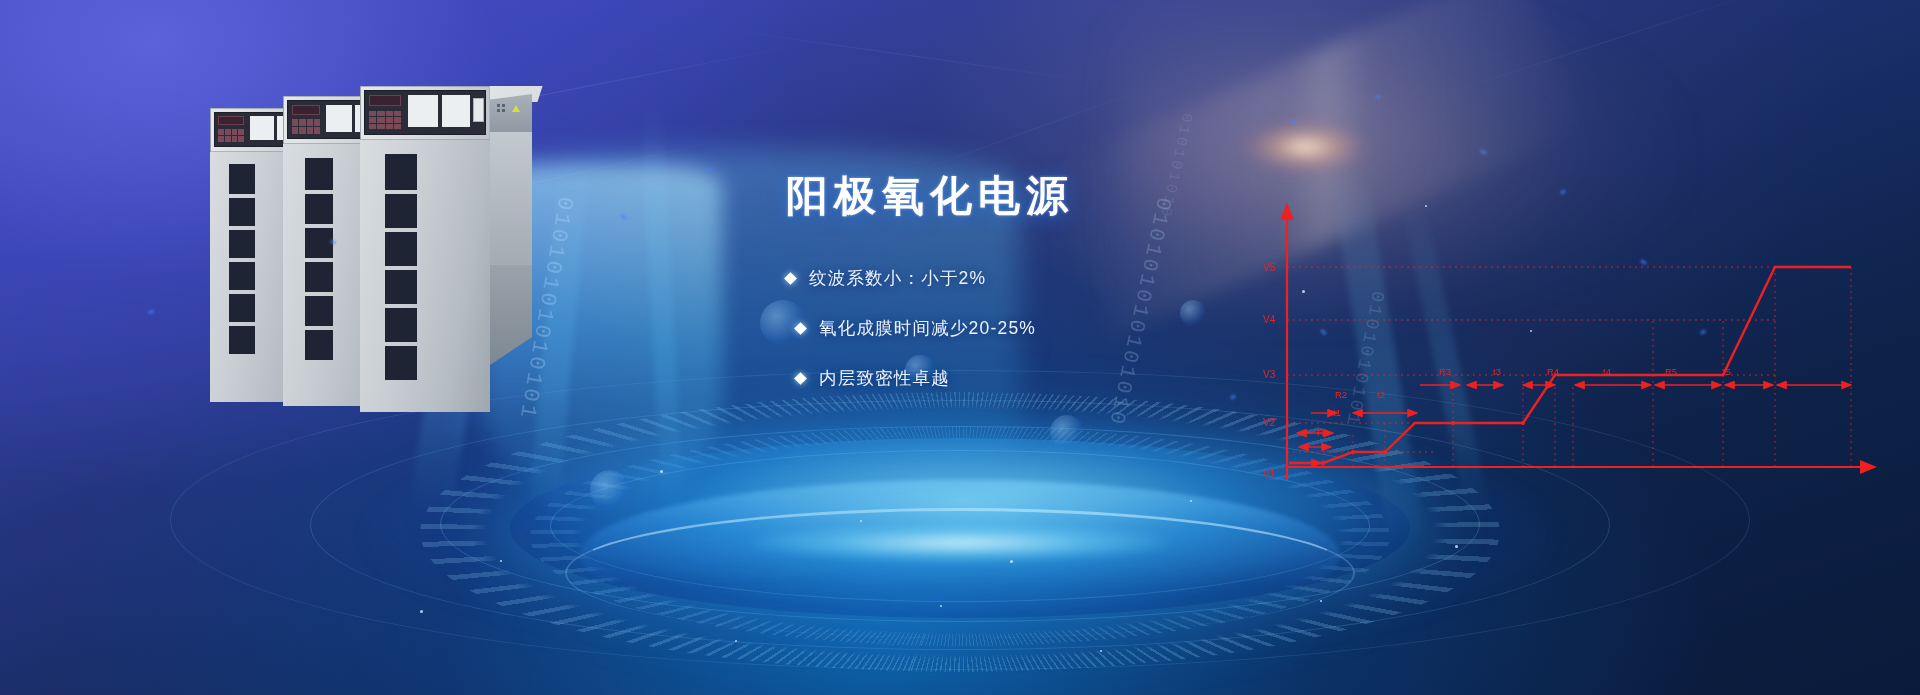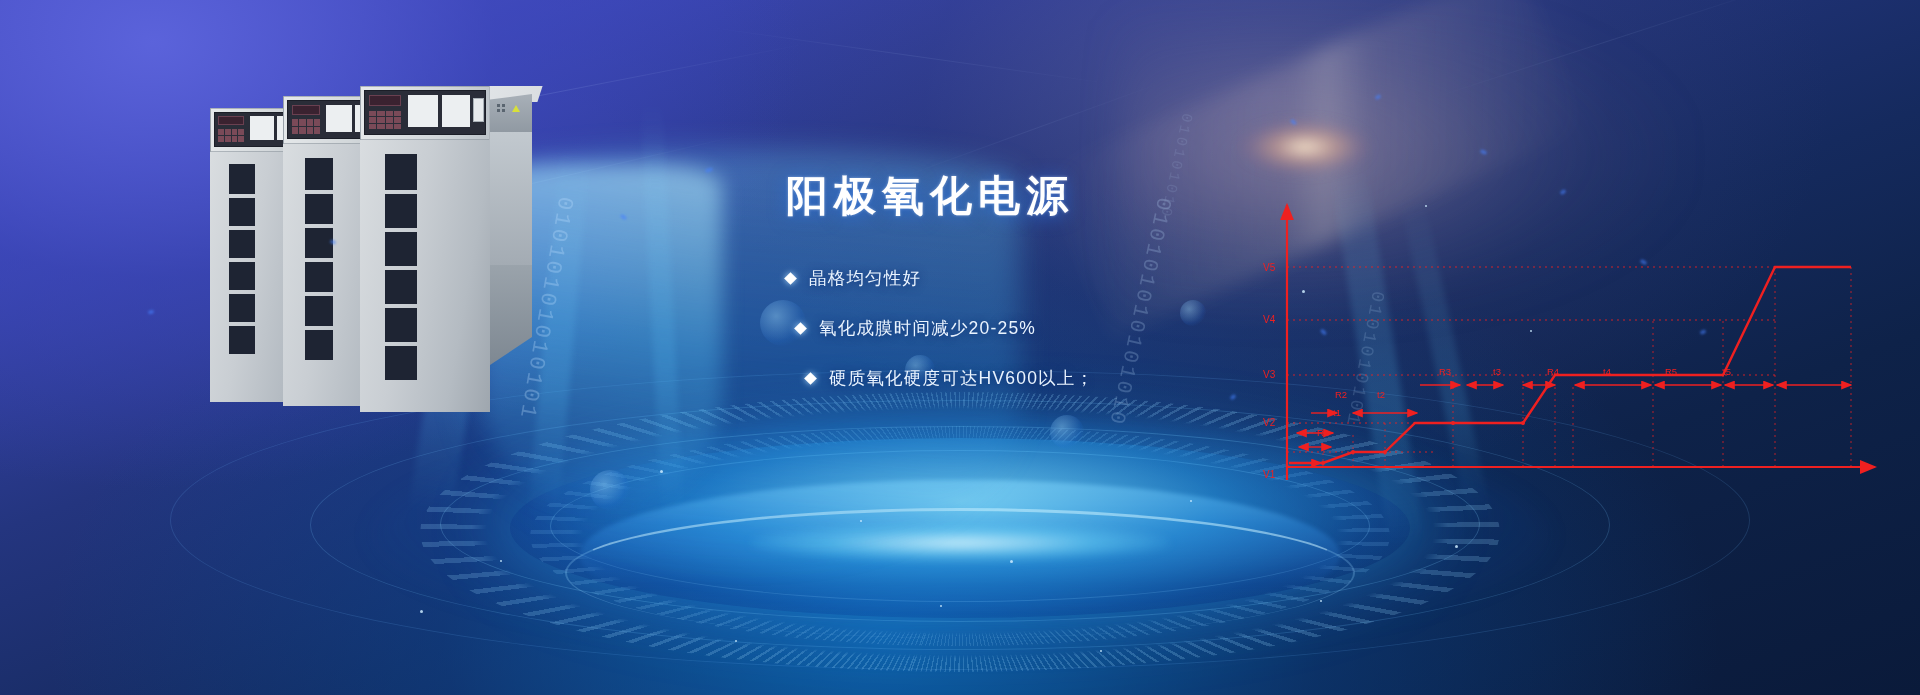--- a/index.html
+++ b/index.html
@@ -454,26 +454,26 @@
   <div class="dot" style="left:1455px;top:545px;width:3px;height:3px;"></div>
   <div class="dot" style="left:940px; top:605px;width:2px;height:2px;"></div>
   <div class="dot" style="left:735px; top:640px;width:2px;height:2px;"></div>
   <div class="dot" style="left:1100px;top:650px;width:2px;height:2px;"></div>
 
   <div id="text-block">
     <h1 id="page-title">阳极氧化电源</h1>
     <ul id="feature-list">
       <li>
         <span class="bullet-diamond"></span>
-        <span>晶格均匀性好</span>
+        <span>纹波系数小：小于2%</span>
       </li>
       <li class="li-indent-1">
         <span class="bullet-diamond"></span>
         <span>氧化成膜时间减少20-25%</span>
       </li>
-      <li class="li-indent-2">
+      <li class="li-indent-1">
         <span class="bullet-diamond"></span>
-        <span>硬质氧化硬度可达HV600以上；</span>
+        <span>内层致密性卓越</span>
       </li>
     </ul>
   </div>
 
 </div>
 
 </body></html>

